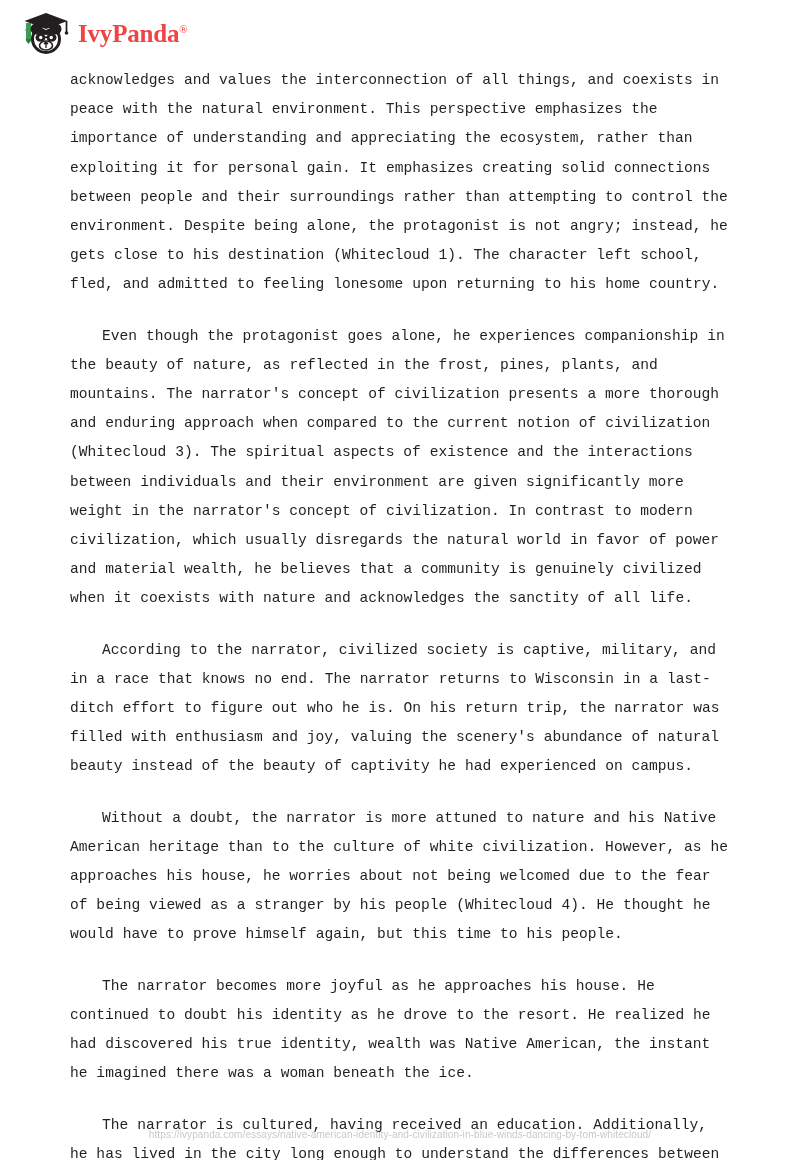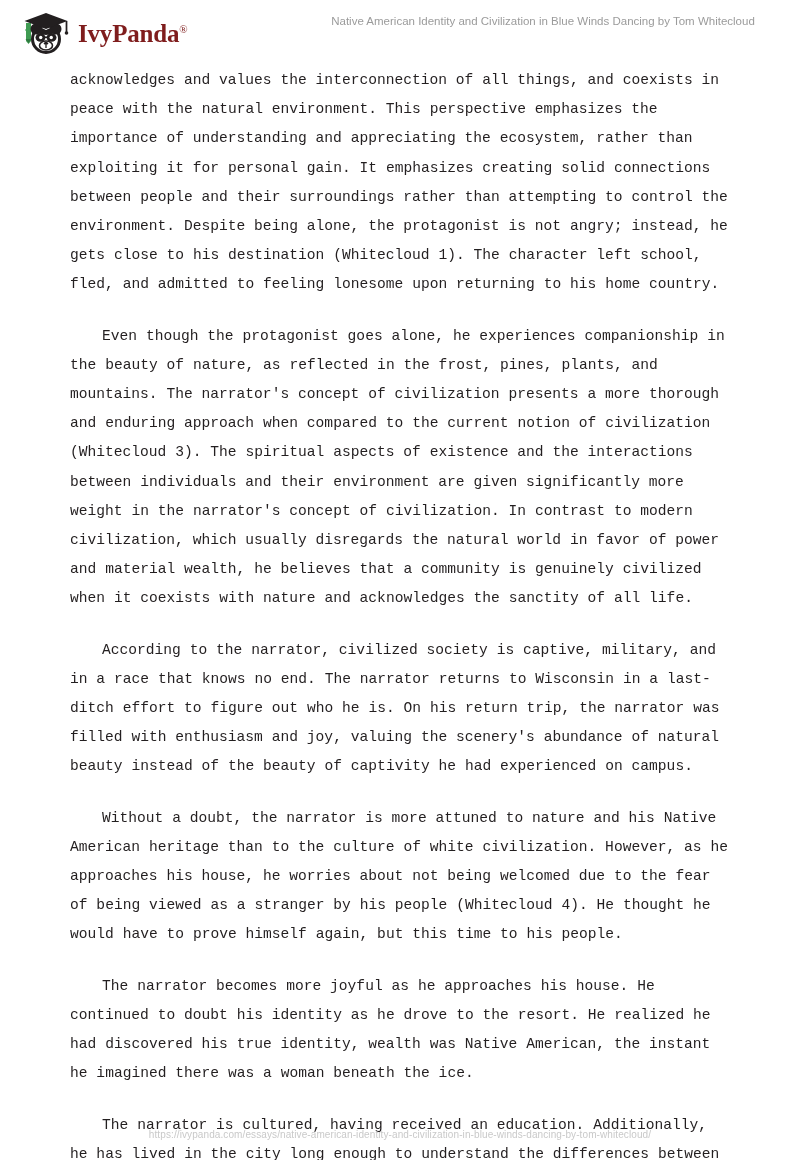--- a/index.html
+++ b/index.html
@@ -39,21 +39,21 @@
   .brand-mark {
     width: 52px;
     height: 46px;
     position: relative;
     flex: none;
   }
   .brand-name {
     font-family: "Liberation Serif", serif;
     font-size: 25px;
     font-weight: 700;
-    color: #7f1d1d;
+    color: #ef4444;
     letter-spacing: -0.2px;
     line-height: 1;
     position: relative;
     white-space: nowrap;
   }
   .brand-name .reg {
     font-size: 11px;
     vertical-align: super;
     font-weight: 400;
   }
@@ -149,21 +149,20 @@
 
         <path d="M56 6 L99 22 L56 38 L13 22 Z" fill="#231f20"></path>
         <path d="M34 29 L34 44 Q56 56 78 44 L78 29 L56 40 Z" fill="#231f20"></path>
         <path d="M97 22 L97 44" stroke="#231f20" stroke-width="3.5" fill="none"></path>
         <circle cx="97" cy="46" r="3.6" fill="#231f20"></circle>
       </svg>
     </span>
     <span class="brand-name"><span>IvyPanda</span><span class="reg">®</span></span>
   </a>
 
-  <div class="header-title">Native American Identity and Civilization in Blue Winds Dancing by Tom Whitecloud</div>
 </header>
 
 <main class="content">
 
   <p class="para no-indent">acknowledges and values the interconnection of all things, and coexists in peace with the natural environment. This perspective emphasizes the importance of understanding and appreciating the ecosystem, rather than exploiting it for personal gain. It emphasizes creating solid connections between people and their surroundings rather than attempting to control the environment. Despite being alone, the protagonist is not angry; instead, he gets close to his destination (Whitecloud 1). The character left school, fled, and admitted to feeling lonesome upon returning to his home country.</p>
   <p class="para">Even though the protagonist goes alone, he experiences companionship in the beauty of nature, as reflected in the frost, pines, plants, and mountains. The narrator's concept of civilization presents a more thorough and enduring approach when compared to the current notion of civilization (Whitecloud 3). The spiritual aspects of existence and the interactions between individuals and their environment are given significantly more weight in the narrator's concept of civilization. In contrast to modern civilization, which usually disregards the natural world in favor of power and material wealth, he believes that a community is genuinely civilized when it coexists with nature and acknowledges the sanctity of all life.</p>
   <p class="para">According to the narrator, civilized society is captive, military, and in a race that knows no end. The narrator returns to Wisconsin in a last-ditch effort to figure out who he is. On his return trip, the narrator was filled with enthusiasm and joy, valuing the scenery's abundance of natural beauty instead of the beauty of captivity he had experienced on campus.</p>
   <p class="para">Without a doubt, the narrator is more attuned to nature and his Native American heritage than to the culture of white civilization. However, as he approaches his house, he worries about not being welcomed due to the fear of being viewed as a stranger by his people (Whitecloud 4). He thought he would have to prove himself again, but this time to his people.</p>
   <p class="para">The narrator becomes more joyful as he approaches his house. He continued to doubt his identity as he drove to the resort. He realized he had discovered his true identity, wealth was Native American, the instant he imagined there was a woman beneath the ice.</p>
 

